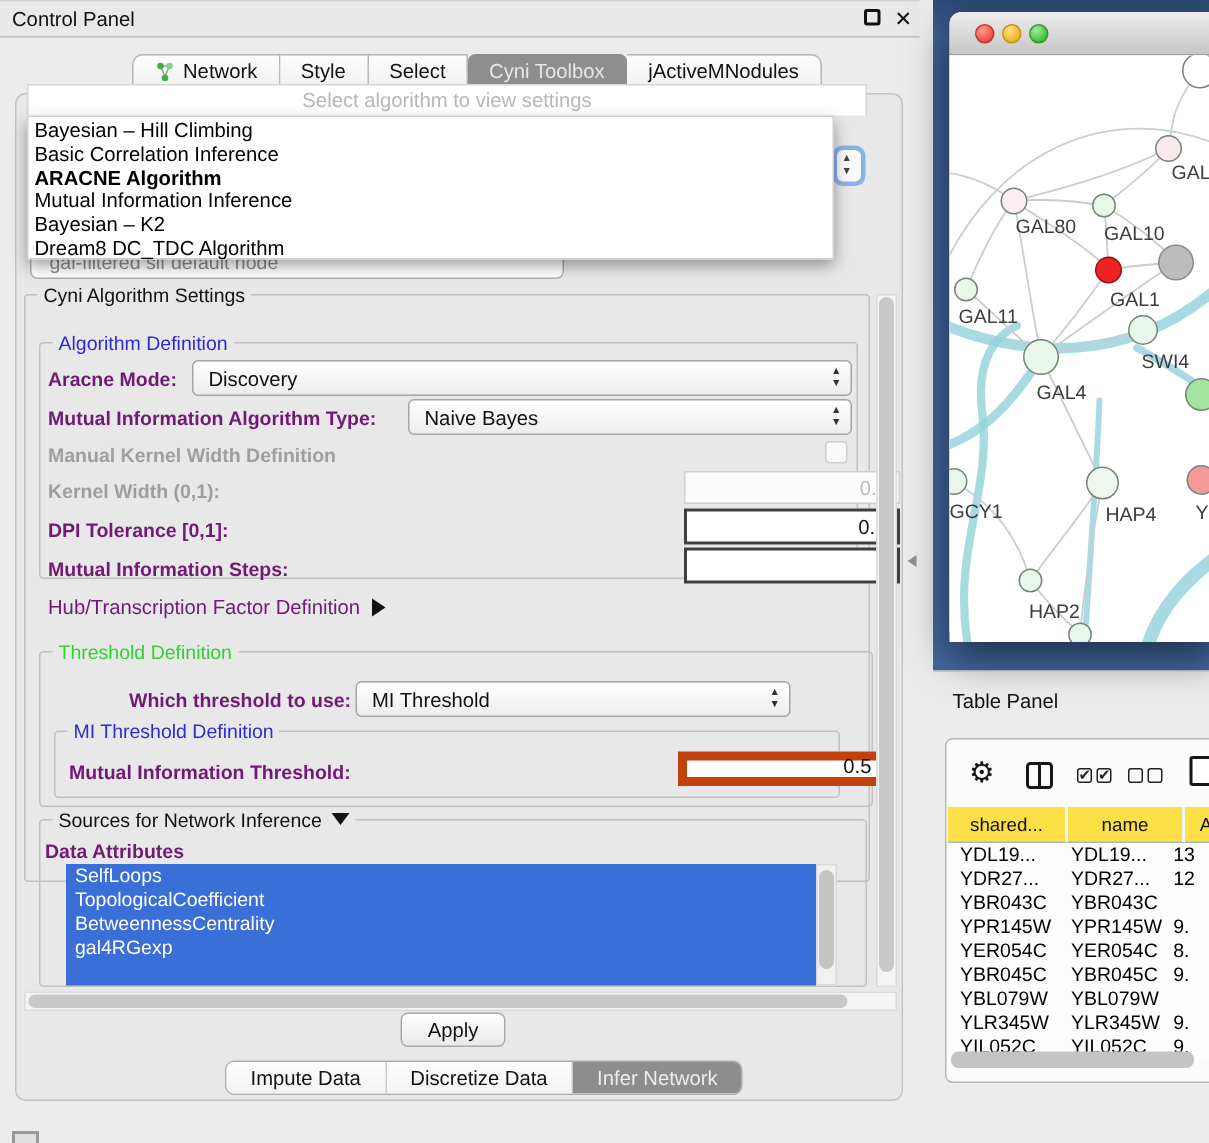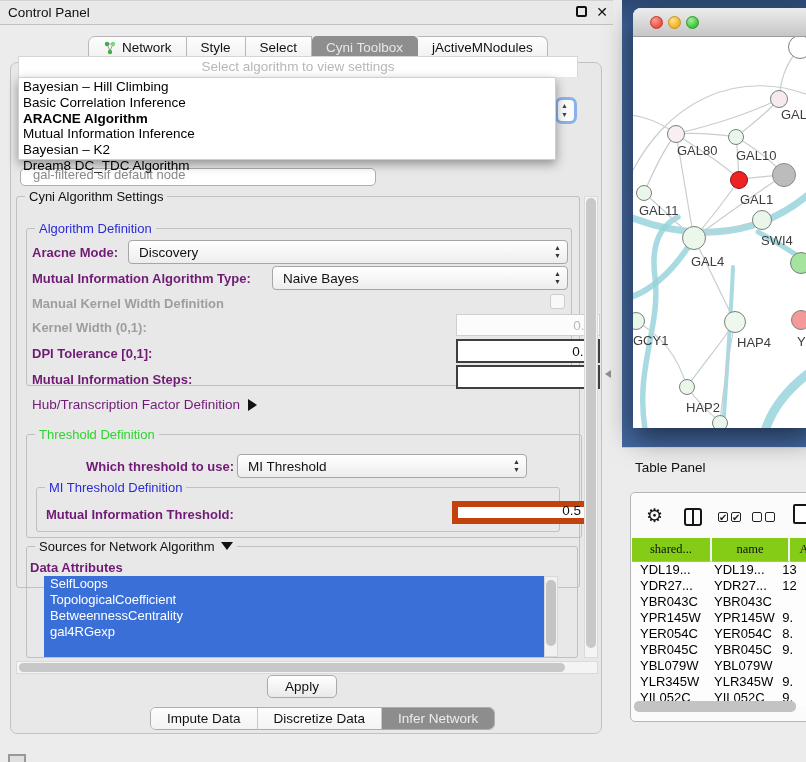--- a/index.html
+++ b/index.html
@@ -34,21 +34,21 @@
     border:3px solid #8ab2ea; border-radius:7px; }
   .focus-fragment .arrows { position:absolute; left:3px; top:1px; font-size:7px; line-height:9px; color:#444; }
   .sliver-combo { left:20px; top:168px; width:356px; height:18px; background:#fff;
     border:1px solid #adadad; border-radius:5px; overflow:hidden; }
   .sliver-combo span { position:absolute; left:12px; top:-2px; font-size:13px; color:#8a8a8a; }
 
   
   .dd-hint-band { left:18px; top:56px; width:560px; height:21px; background:#fff;
     border:1px solid #d6d6d6; border-bottom:none; text-align:center;
     font-size:13.5px; color:#b7b7b7; line-height:20px; }
-  .dd-list { left:18px; top:77px; width:538px; height:83px; background:#fff;
+  .dd-list { left:18px; top:77px; width:538px; height:96px; background:#fff;
     border:1px solid #cfcfcf; box-shadow:0 4px 10px rgba(0,0,0,.38); padding-top:1px; }
   .dd-item { font-size:13.5px; color:#000; line-height:15.8px; padding-left:4px; white-space:nowrap; }
   .dd-item.bold { font-weight:bold; }
 
   
   .group { position:absolute; border:1px solid #c0c0c0; border-radius:3px; }
   .legend { position:absolute; top:-8px; left:8px; background:#e8e8e8; padding:0 4px;
     font-size:13px; color:#111; white-space:nowrap; }
   .legend.blue { color:#2b2bd6; }
   .legend.green { color:#2fd32f; }
@@ -121,22 +121,22 @@
   .tp-title { left:635px; top:460px; font-size:13.5px; color:#111; }
   .tp-box { left:630px; top:492px; width:190px; height:230px; background:#fbfbfb;
     border:1px solid #b5b5b5; border-radius:5px; }
   .tp-toolbar-icon { position:absolute; }
   .gear { left:646px; top:504px; font-size:19px; color:#161616; }
   .cols-icon { left:684px; top:508px; width:18px; height:18px; border:2px solid #161616; border-radius:3px; }
   .cols-icon::after { content:""; position:absolute; left:6px; top:0; width:2px; height:14px; background:#161616; }
   .cb { position:absolute; width:10px; height:10px; border:1.5px solid #222; border-radius:2px; font-size:10px; line-height:9px; color:#222; }
   .file-icon { left:793px; top:504px; width:16px; height:20px; border:2px solid #161616; border-radius:2px; background:#fff; }
   .tp-header { left:632px; top:538px; height:24px; display:flex; }
-  .tp-hcell { background:#84cc16; border-right:2px solid #eef4f7; border-bottom:1px solid #9fb9c6;
-    font-size:12.5px; color:#111; display:flex; align-items:center; justify-content:center;font-family:Liberation Serif, serif; }
+  .tp-hcell { background:#fde047; border-right:2px solid #eef4f7; border-bottom:1px solid #9fb9c6;
+    font-size:12.5px; color:#111; display:flex; align-items:center; justify-content:center; }
   .tp-rows { left:632px; top:562px; width:174px; }
   .tp-row { display:flex; height:16px; font-size:13px; color:#000; background:#fdfdfd; }
   .tp-cell { white-space:nowrap; overflow:hidden; }
   .tp-hscroll { left:634px; top:701px; width:162px; height:11px; background:#c3c3c3; border-radius:5px; }
 </style>
 </head>
 <body>
 
 <div class="app">
 
@@ -229,21 +229,21 @@
   </div>
   <div class="group" style="left:36px;top:487px;width:524px;height:45px;">
     <span class="legend blue">MI Threshold Definition</span>
   </div>
   <div class="lbl" style="left:46px;top:507px;">Mutual Information Threshold:</div>
   <div class="field thin" style="left:420px;top:501px;width:142px;height:23px;">
     <span>0.5</span>
   </div>
 
   <div class="group" style="left:26px;top:546px;width:552px;height:112px;">
-    <span class="legend"><span>Sources for Network Algorithm</span><span class="tri-down"></span></span>
+    <span class="legend"><span>Sources for Network Inference</span><span class="tri-down"></span></span>
   </div>
   <div class="lbl" style="left:30px;top:560px;">Data Attributes</div>
   <div class="abs attr-list" id="attr-list">
       <div class="attr-item">SelfLoops</div>
       <div class="attr-item">TopologicalCoefficient</div>
       <div class="attr-item">BetweennessCentrality</div>
       <div class="attr-item">gal4RGexp</div>
     </div>
   <div class="abs attr-scroll-track"></div>
   <div class="abs attr-scroll-thumb"></div>

